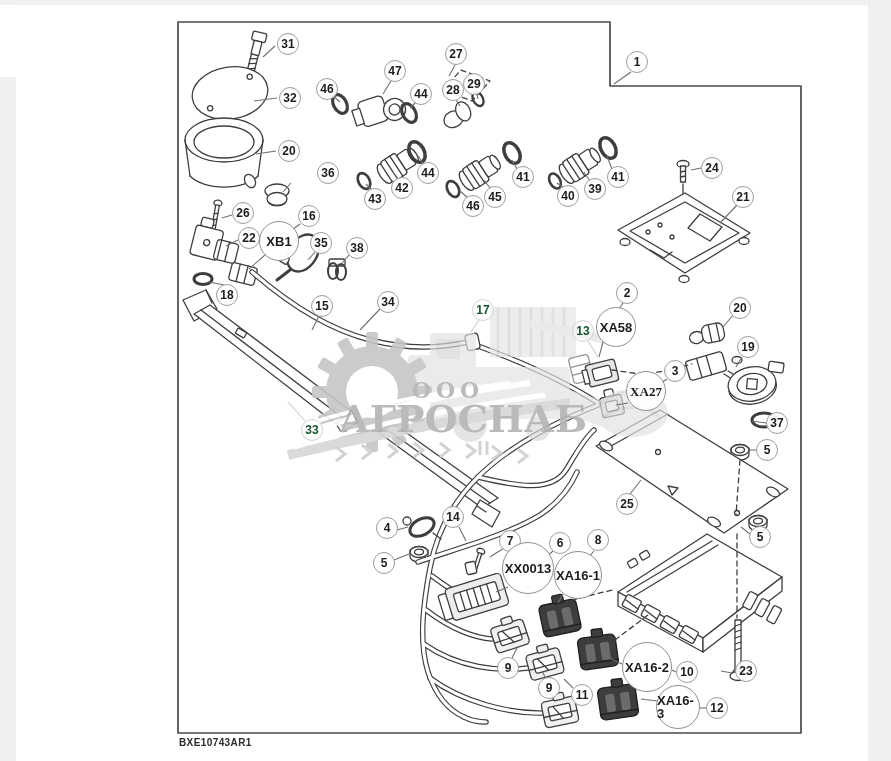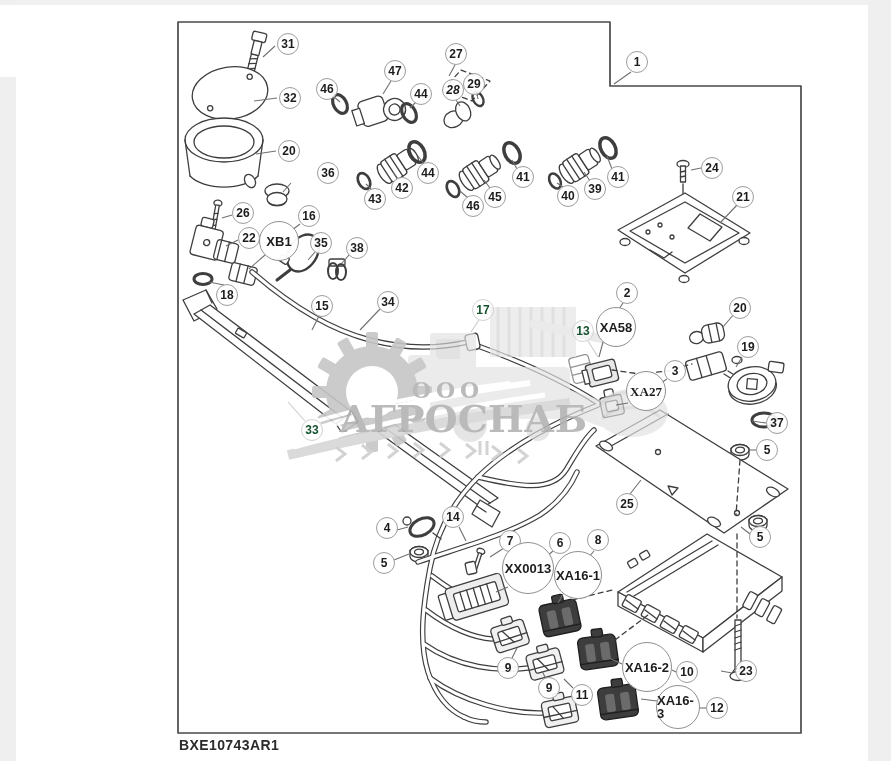--- a/index.html
+++ b/index.html
@@ -13,21 +13,21 @@
   svg.art,svg.leaders,svg.wmk{position:absolute;}
   svg.art{left:0;top:0;}
   svg.leaders{left:0;top:0;pointer-events:none;}
   svg.wmk{left:280px;top:295px;opacity:.9;}
   .callout{position:absolute;border-radius:50%;border:1.6px solid #9d9d9d;
     background:rgba(255,255,255,.92);display:flex;align-items:center;justify-content:center;
     font-weight:bold;color:#1c1c1c;box-sizing:border-box;line-height:1;}
   .callout.part{font-size:12px;}
   .callout.connector{font-size:13px;border-color:#8f8f8f;background:rgba(255,255,255,.96);}
   .callout.faded{border-color:#d2d2d2;color:#14532d;background:rgba(255,255,255,.45);}
-  .figure-code{position:absolute;left:179px;top:737px;font-size:14px;font-weight:bold;
+  .figure-code{position:absolute;left:179px;top:737px;font-size:10px;font-weight:bold;
     color:#2b2b2b;letter-spacing:.4px;}
   .wm-text{fill:#b3b3b3;font-family:"DejaVu Serif","Liberation Serif",serif;font-weight:bold;}
 </style>
 </head>
 <body>
 
 <div class="stage">
 
   <div class="edge edge-top"></div>
   <div class="edge edge-left"></div>
@@ -510,21 +510,21 @@
       <div class="callout part" style="left: 216px; top: 284px; width: 22px; height: 22px;">18</div>
       <div class="callout part" style="left: 737px; top: 336px; width: 22px; height: 22px;">19</div>
       <div class="callout part" style="left: 729px; top: 297px; width: 22px; height: 22px;">20</div>
       <div class="callout part" style="left: 732px; top: 186px; width: 22px; height: 22px;">21</div>
       <div class="callout part" style="left: 238px; top: 227px; width: 22px; height: 22px;">22</div>
       <div class="callout part" style="left: 699px; top: 660px; width: 22px; height: 22px; margin-left: 36px;">23</div>
       <div class="callout part" style="left: 701px; top: 157px; width: 22px; height: 22px;">24</div>
       <div class="callout part" style="left: 616px; top: 493px; width: 22px; height: 22px;">25</div>
       <div class="callout part" style="left: 232px; top: 202px; width: 22px; height: 22px;">26</div>
       <div class="callout part" style="left: 445px; top: 43px; width: 22px; height: 22px;">27</div>
-      <div class="callout part" style="left: 442px; top: 79px; width: 22px; height: 22px; font-style: italic;">28</div>
+      <div class="callout part" style="left: 442px; top: 79px; width: 22px; height: 22px;">28</div>
       <div class="callout part" style="left: 463px; top: 73px; width: 22px; height: 22px;">29</div>
       <div class="callout part" style="left: 278px; top: 140px; width: 22px; height: 22px;">20</div>
       <div class="callout part" style="left: 277px; top: 33px; width: 22px; height: 22px;">31</div>
       <div class="callout part" style="left: 279px; top: 87px; width: 22px; height: 22px;">32</div>
       <div class="callout part faded" style="left: 301px; top: 419px; width: 22px; height: 22px;">33</div>
       <div class="callout part" style="left: 377px; top: 291px; width: 22px; height: 22px;">34</div>
       <div class="callout part" style="left: 310px; top: 232px; width: 22px; height: 22px;">35</div>
       <div class="callout part" style="left: 287px; top: 162px; width: 22px; height: 22px; margin-left: 30px;">36</div>
       <div class="callout part" style="left: 766px; top: 412px; width: 22px; height: 22px;">37</div>
       <div class="callout part" style="left: 346px; top: 237px; width: 22px; height: 22px;">38</div>

